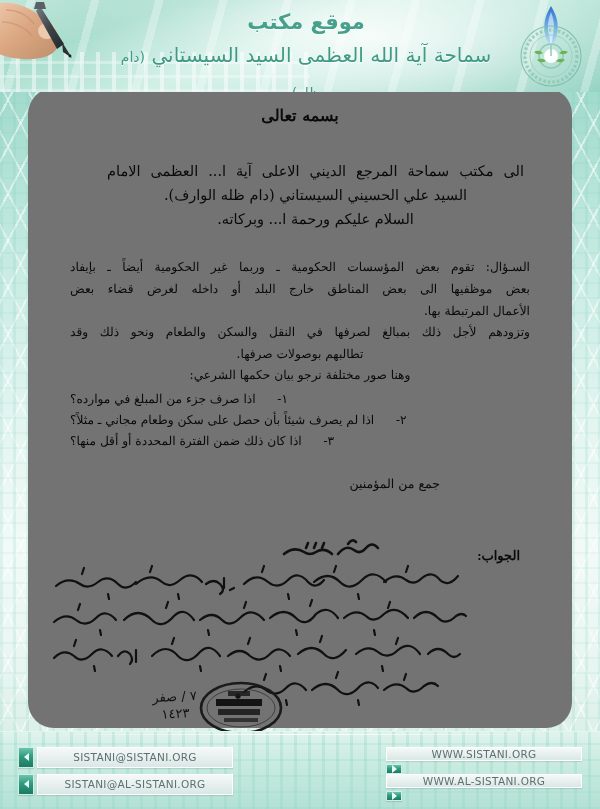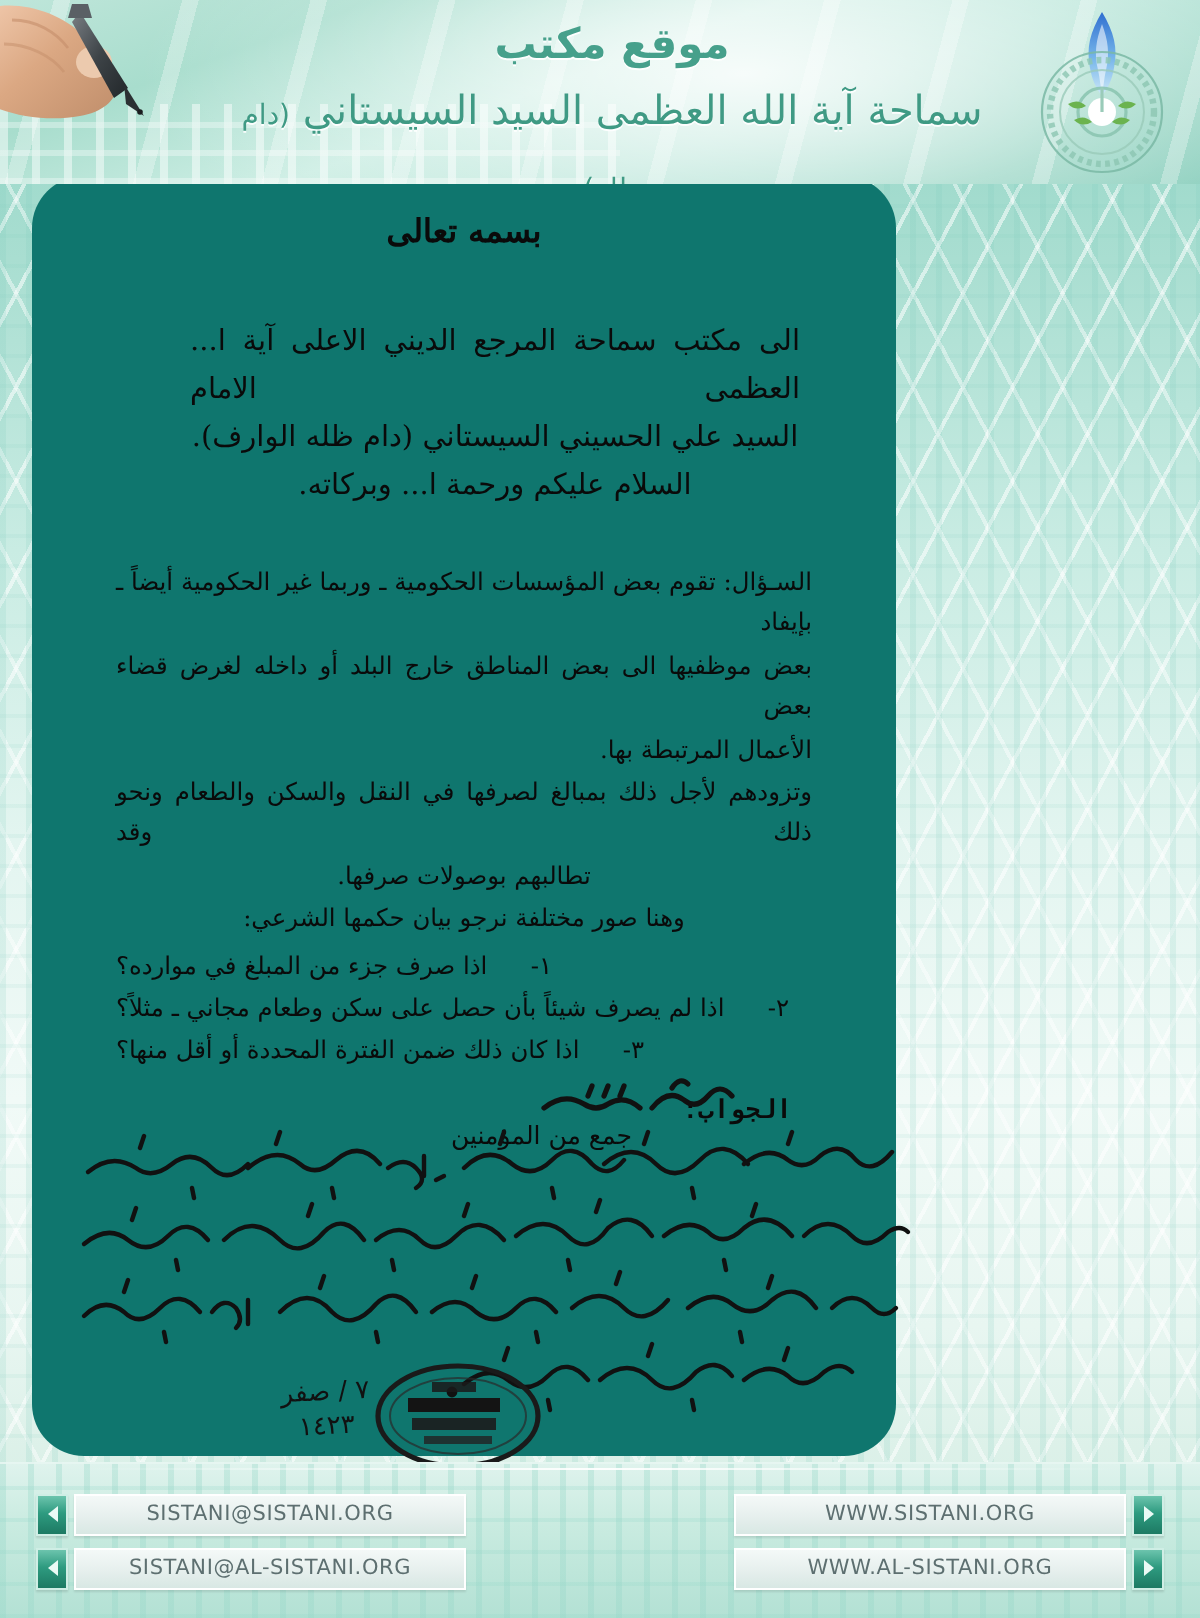--- a/index.html
+++ b/index.html
@@ -116,24 +116,24 @@
   .logo {
     position: absolute;
     top: 4px; right: 8px;
     width: 82px; height: 86px;
   }
 
   
   .card {
     position: absolute;
     top: 88px;
-    left: 16px;
-    width: 432px;
+    left: 28px;
+    width: 544px;
     height: 640px;
-    background: #0f766e;
+    background: #737373;
     border-radius: 26px 26px 26px 26px;
     z-index: 2;
   }
   .card-inner {
     position: relative;
     width: 100%; height: 100%;
     padding: 14px 42px 0 42px;
     direction: rtl;
     color: #0a0a0a;
   }
@@ -191,21 +191,21 @@
     margin-top: 22px;
     margin-right: 90px;
     font-family: "DejaVu Serif", serif;
     font-size: 12.5px;
   }
 
   .answer-label {
     position: absolute;
     top: 460px;
     right: 52px;
-    font-family: Liberation Mono, monospace;
+    font-family: Liberation Serif, serif;
     font-size: 13px;
     font-weight: 600;
   }
 
   
   .handwriting {
     position: absolute;
     top: 440px;
     left: 20px;
     width: 420px;
@@ -259,21 +259,21 @@
     position: absolute;
     inset: 0;
     display: flex;
     justify-content: space-between;
     align-items: center;
     padding: 0 18px;
     direction: ltr;
   }
   .fcol { display: flex; flex-direction: column; gap: 6px; }
   .frow { display: flex; align-items: stretch; gap: 3px; height: 21px; }
-  .frow.right-side { flex-direction: row; }
+  .frow.right-side { flex-direction: column; }
 
   .fbadge {
     width: 16px;
     background: linear-gradient(to bottom, #6cc4ad, #2e9b80 45%, #1d7a63);
     border: 1px solid #cfeee5;
     display: flex;
     align-items: center;
     justify-content: center;
     box-shadow: 0 1px 1px rgba(0,0,0,.12);
   }

